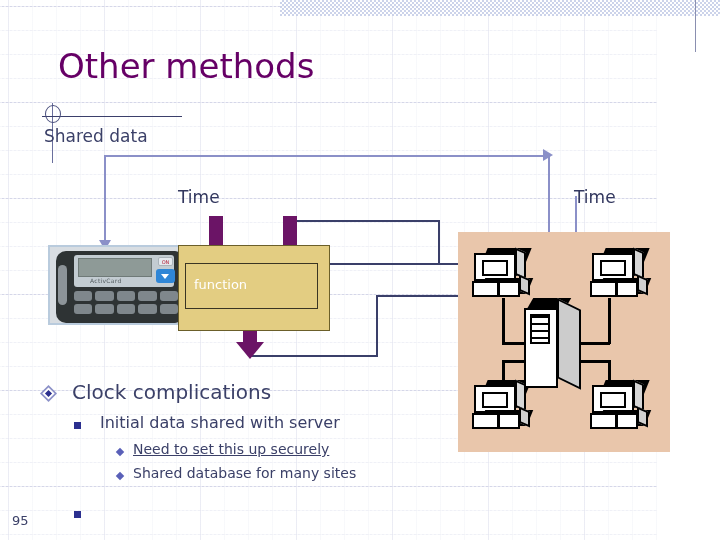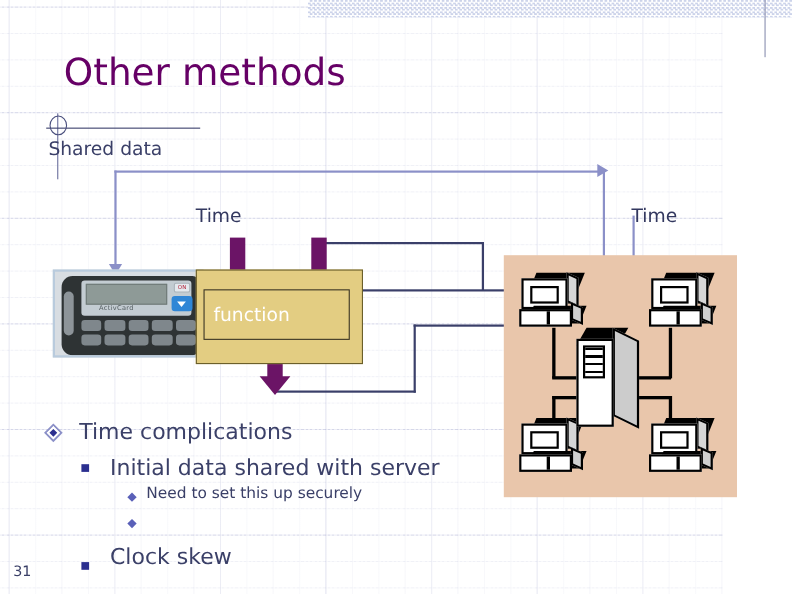--- a/index.html
+++ b/index.html
@@ -177,21 +177,21 @@
   #funcinner {
     position:absolute;
     left: 185px; top: 263px;
     width: 133px; height: 46px;
     border: 1px solid #3a3523;
     box-sizing: border-box;
   }
   #funclabel {
     position:absolute;
     left: 194px; top: 277px;
-    font-size: 17px;
+    font-size: 13px;
     color: #ffffff;
     white-space: nowrap;
   }
 
   
   #token {
     position:absolute;
     left: 48px; top: 245px;
     width: 137px; height: 80px;
     border: 2px solid #b9cbdd;
@@ -399,21 +399,21 @@
 
   
   .b1 {
     position:absolute;
     font-size: 20px;
     color: #3b4068;
     white-space: nowrap;
   }
   .b2 {
     position:absolute;
-    font-size: 20px;
+    font-size: 16px;
     color: #3b4068;
     white-space: nowrap;
   }
   .b3 {
     position:absolute;
     font-size: 14px;
     color: #3b4068;
     white-space: nowrap;
   }
   .bul-diamond {
@@ -581,27 +581,27 @@
   </div>
 
   <div id="server">
     <div class="stop"></div>
     <div class="sside"></div>
     <div class="sfront"></div>
     <div class="bays"></div>
   </div>
 
   <div class="bul-diamond" style="left:44px; top:389px;"></div>
-  <div class="b1" style="left:72px; top:380px;">Time complications</div>
+  <div class="b1" style="left:72px; top:380px;">Clock complications</div>
 
   <div class="bul-square" style="left:74px; top:422px;"></div>
   <div class="b2" style="left:100px; top:413px;">Initial data shared with server</div>
 
   <div class="bul-smalldiamond" style="left:117px; top:449px;"></div>
-  <div class="b3" style="left:133px; top:441px;">Need to set this up securely</div>
+  <div class="b3" style="left:133px; top:441px;text-decoration:underline;">Need to set this up securely</div>
 
   <div class="bul-smalldiamond" style="left:117px; top:473px;"></div>
+  <div class="b3" style="left:133px; top:465px;">Shared database for many sites</div>
 
   <div class="bul-square" style="left:74px; top:511px;"></div>
-  <div class="b2" style="left:100px; top:494px;">Clock skew</div>
-
-  <div id="pagenum">31</div>
+
+  <div id="pagenum">95</div>
 </div>
 
 </body></html>

